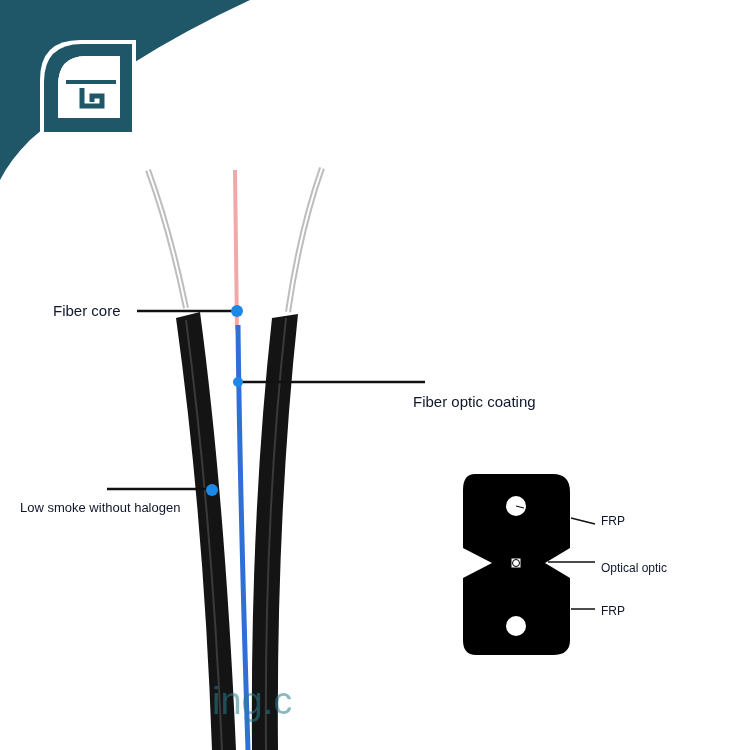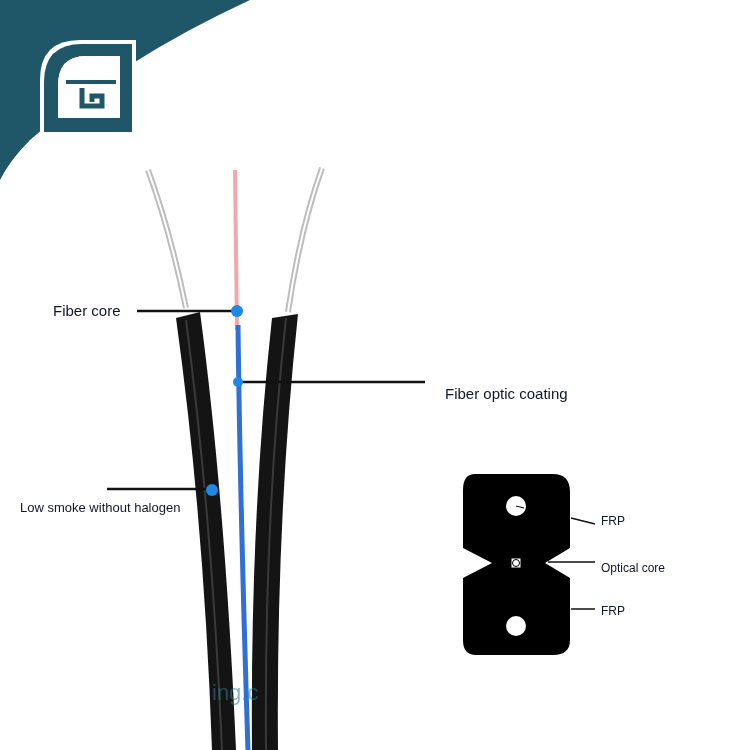--- a/index.html
+++ b/index.html
@@ -2,21 +2,21 @@
 <html><head>
 <meta charset="utf-8">
 <style>
   html,body{margin:0;padding:0;background:#fff;}
   #stage{position:relative;width:750px;height:750px;overflow:hidden;background:#fff;font-family:"Liberation Sans",sans-serif;color:#222;}
   svg{position:absolute;left:0;top:0;}
   .lbl{position:absolute;font-size:15px;color:#0f172a;white-space:nowrap;}
   .lbl.small{font-size:13px;text-align:right;}
   .lbl.med{font-size:12px;}
   .brand{position:absolute;left:42px;top:140px;font-family:"DejaVu Sans Mono",monospace;font-weight:bold;font-size:17px;letter-spacing:2px;color:#fff;}
-  .wm{position:absolute;left:212px;top:680px;font-size:22px;color:#2a7f8f;opacity:.55;}
+  .wm{position:absolute;left:212px;top:680px;font-size:38px;color:#2a7f8f;opacity:.55;}
 </style>
 </head>
 <body>
 
 <div id="stage">
 
   <svg width="750" height="750" viewBox="0 0 750 750">
 
     <path d="M0 0 L250 0 Q120 60 30 140 Q10 160 0 180 Z" fill="#1f5668"></path>
 
@@ -62,19 +62,19 @@
       <line x1="571" y1="518" x2="595" y2="524" stroke="#111" stroke-width="1.5"></line>
       <line x1="548" y1="562" x2="595" y2="562" stroke="#111" stroke-width="1.5"></line>
       <line x1="571" y1="609" x2="595" y2="609" stroke="#111" stroke-width="1.5"></line>
     </g>
   </svg>
 
   <div class="brand">CABLING</div>
   <div class="wm">ing.c</div>
 
   <div class="lbl" style="left:53px;top:302px;">Fiber core</div>
-  <div class="lbl" style="left:413px;top:385px;margin-left:32px;">Fiber optic coating</div>
+  <div class="lbl" style="left:413px;top:393px;">Fiber optic coating</div>
   <div class="lbl small" style="left:20px;top:500px;">Low smoke without halogen</div>
 
   <div class="lbl med" style="left:601px;top:514px;">FRP</div>
-  <div class="lbl med" style="left:601px;top:561px;">Optical core</div>
+  <div class="lbl med" style="left:601px;top:561px;">Optical optic</div>
   <div class="lbl med" style="left:601px;top:604px;">FRP</div>
 </div>
 
 </body></html>

